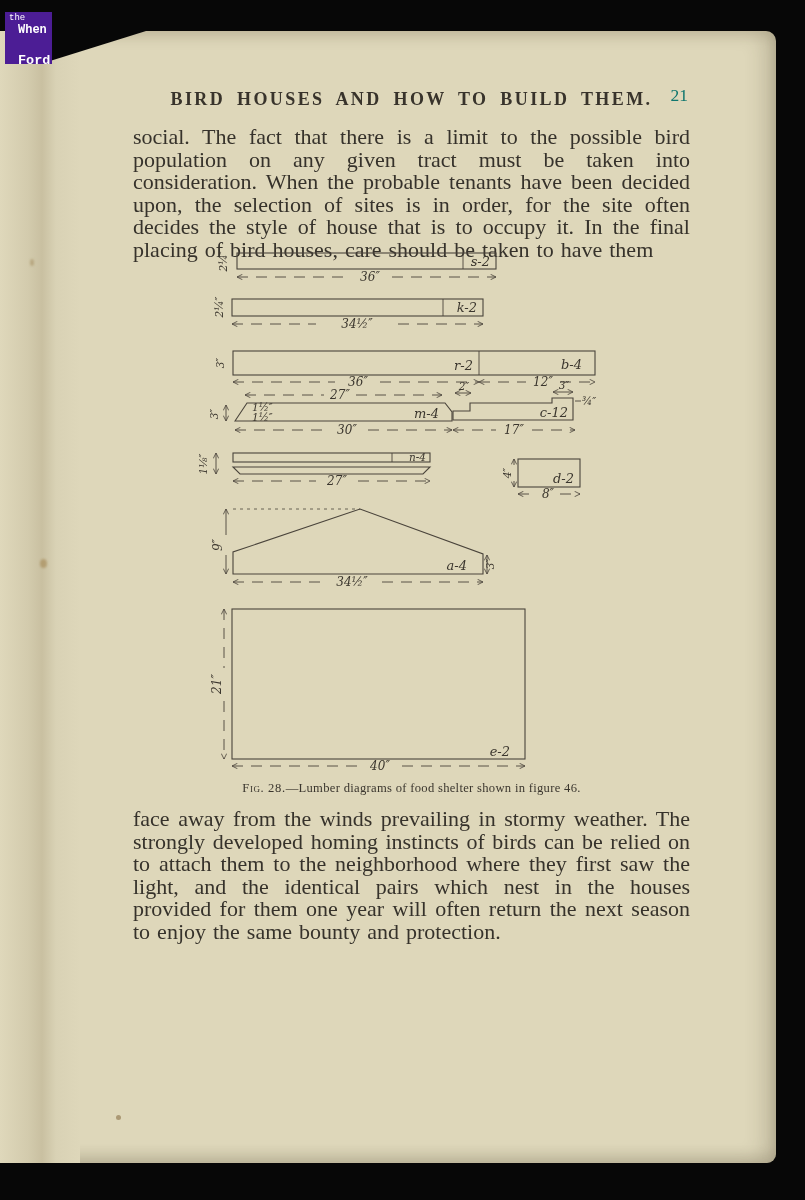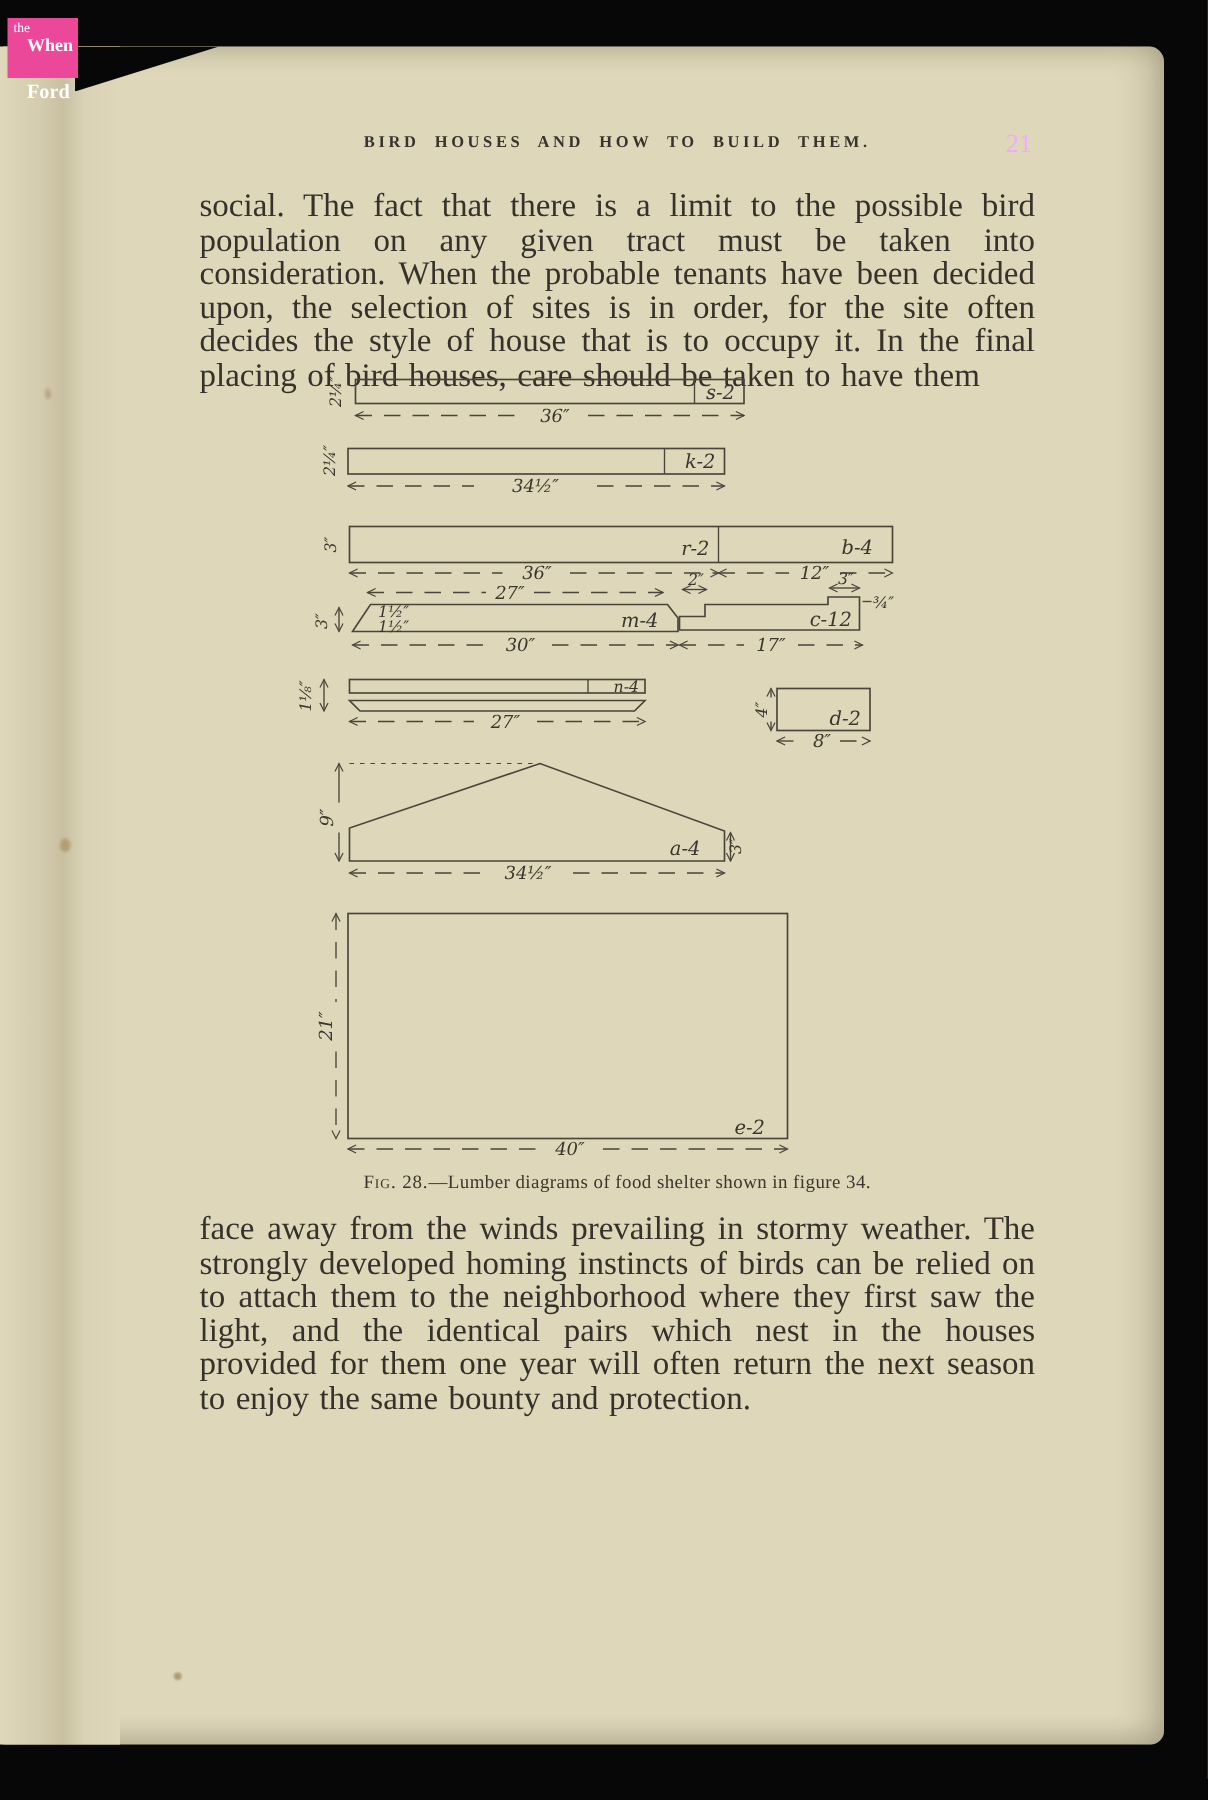--- a/index.html
+++ b/index.html
@@ -14,30 +14,30 @@
         background:linear-gradient(90deg,#dfd8bb 0px,#d3cbad 28px,#c9c0a1 42px,#d9d2b5 56px,#ded7ba 80px);}
   .corner-shadow{position:absolute;left:50px;top:31px;width:96px;height:30px;background:#070707;
         clip-path:polygon(0 0,100% 0,0 100%);}
   .speck1{position:absolute;left:40px;top:528px;width:7px;height:9px;border-radius:50%;
         background:rgba(150,115,55,.45);filter:blur(1px);}
   .speck2{position:absolute;left:116px;top:1084px;width:5px;height:5px;border-radius:50%;
         background:rgba(120,92,48,.5);filter:blur(.6px);}
   .speck3{position:absolute;left:30px;top:228px;width:4px;height:7px;border-radius:50%;
         background:rgba(140,108,55,.35);filter:blur(1px);}
   
-  .logo{position:absolute;left:5px;top:12px;width:47px;height:40px;background:#ec4899;
-        color:#fff;font-family:Liberation Serif, serif;padding:2px 0 0 4px;box-sizing:border-box;line-height:1;}
+  .logo{position:absolute;left:5px;top:12px;width:47px;height:52px;background:#4c1d95;
+        color:#fff;font-family:Liberation Mono, monospace;padding:2px 0 0 4px;box-sizing:border-box;line-height:1;}
   .logo .the{font-size:9px;display:block;}
   .logo .henry{font-size:12px;font-weight:bold;display:block;padding-left:9px;margin-top:1px;}
   .logo .ford{font-size:13.5px;font-weight:bold;display:block;padding-left:9px;margin-top:18px;}
   
   .header{position:absolute;left:133px;top:89px;width:557px;height:22px;}
-  .running-title{display:block;text-align:center;font-size:11px;font-weight:bold;
+  .running-title{display:block;text-align:center;font-size:18px;font-weight:bold;
         letter-spacing:2.4px;word-spacing:5px;color:#38332b;}
-  .page-num{position:absolute;right:2px;top:-4px;font-size:17.5px;color:#f0abfc;}
+  .page-num{position:absolute;right:2px;top:-4px;font-size:17.5px;color:#0f766e;}
   
   .para{position:absolute;left:133px;width:557px;font-size:22px;line-height:22.5px;
         text-align:justify;color:#36322b;word-spacing:1.5px;}
   .para-top{top:126px;}
   .para-bottom{top:808px;}
   
   .figure-svg{position:absolute;left:130px;top:243px;}
   .caption{position:absolute;left:133px;top:781px;width:557px;text-align:center;
         font-size:12.6px;color:#3b362e;letter-spacing:.3px;}
   .caption .fig{font-variant:small-caps;letter-spacing:.6px;}
@@ -189,18 +189,18 @@
       <line class="dim" x1="94" y1="458" x2="94" y2="516" marker-end="url(#ar)"></line>
       <text class="ddim" transform="rotate(-90 91 441)" x="91" y="441" text-anchor="middle">21″</text>
       <text class="dlab" x="380" y="513" text-anchor="end">e-2</text>
       <line class="dim" x1="102" y1="523" x2="230" y2="523" marker-start="url(#ar)"></line>
       <line class="dim" x1="272" y1="523" x2="395" y2="523" marker-end="url(#ar)"></line>
       <text class="ddim" x="250" y="527" text-anchor="middle">40″</text>
     </g>
   </svg>
 
   <div class="caption">
-    <span class="fig">Fig. 28.</span><span>—Lumber diagrams of food shelter shown in figure 34.</span>
+    <span class="fig">Fig. 28.</span><span>—Lumber diagrams of food shelter shown in figure 46.</span>
   </div>
 
   <div class="para para-bottom">face away from the winds prevailing in stormy weather. The strongly developed homing instincts of birds can be relied on to attach them to the neighborhood where they first saw the light, and the identical pairs which nest in the houses provided for them one year will often return the next season to enjoy the same bounty and protection.</div>
 
 </div>
 
 </body></html>

